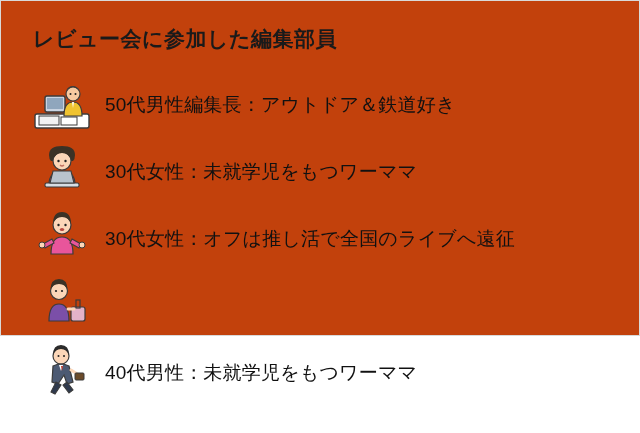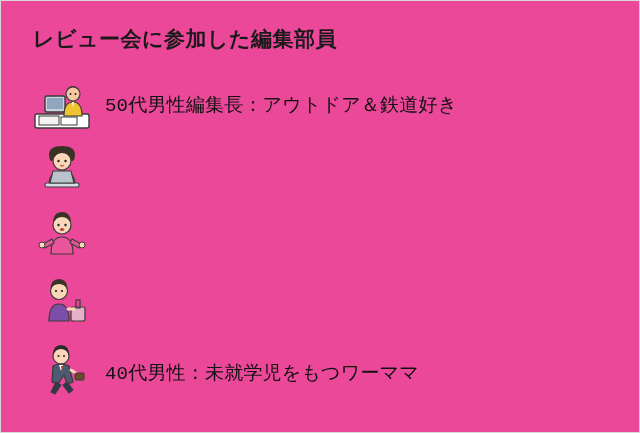--- a/index.html
+++ b/index.html
@@ -9,25 +9,24 @@
   body {
     width: 640px;
     height: 433px;
     background: #ffffff;
     font-family: "Liberation Sans", sans-serif;
     overflow: hidden;
   }
   .slide {
     position: relative;
     width: 640px;
-    height: 433px;
-    background: #ec4899;
+    height: 336px;
+    background: #c2410c;
     box-sizing: border-box;
     border: 1px solid #d9d9d9;
-    font-family: Liberation Mono, monospace;
   }
   .slide-title {
     position: absolute;
     left: 32px;
     top: 24px;
     font-size: 21px;
     font-weight: bold;
     color: #1a1a1a;
     letter-spacing: 0.5px;
     white-space: nowrap;
@@ -97,37 +96,39 @@
           <circle cx="31" cy="20" r="9" fill="#fbd6b8" stroke="#3b3b3b" stroke-width="1.2"></circle>
           <path d="M22 18 q0 -11 9 -11 q9 0 9 11 q-3 -6 -9 -6 q-6 0 -9 6z" fill="#3b3226"></path>
           <circle cx="27.5" cy="20" r="1.2" fill="#222"></circle>
           <circle cx="34.5" cy="20" r="1.2" fill="#222"></circle>
           <path d="M29 24 q2 2 4 0" stroke="#c0705f" stroke-width="1.2" fill="none"></path>
           <path d="M18 44 q0 -14 13 -14 q13 0 13 14z" fill="#d23b6e" stroke="#3b3b3b" stroke-width="1.2"></path>
           <rect x="14" y="42" width="34" height="4" rx="1.5" fill="#d7dde4" stroke="#3b3b3b" stroke-width="1.1"></rect>
           <path d="M19 42 l3 -12 h18 l3 12z" fill="#b9c3cd" stroke="#3b3b3b" stroke-width="1.1"></path>
         </svg>
       </div>
+      <div class="person-text">30代女性：未就学児をもつワーママ</div>
     </div>
 
     <div class="person-row">
       <div class="avatar">
         <svg viewBox="0 0 62 62" xmlns="http://www.w3.org/2000/svg">
           <circle cx="31" cy="17" r="9" fill="#fbd6b8" stroke="#3b3b3b" stroke-width="1.2"></circle>
           <path d="M22 16 q0 -12 9 -12 q9 0 9 12 q-2 -7 -9 -7 q-7 0 -9 7z" fill="#3b3226"></path>
           <circle cx="27.5" cy="17" r="1.2" fill="#222"></circle>
           <circle cx="34.5" cy="17" r="1.2" fill="#222"></circle>
           <ellipse cx="31" cy="21.5" rx="2.2" ry="1.6" fill="#b8463f"></ellipse>
           <path d="M20 46 q0 -17 11 -17 q11 0 11 17z" fill="#e8559b" stroke="#3b3b3b" stroke-width="1.2"></path>
           <path d="M21 31 l-9 5 l2 4 l9 -5z" fill="#e8559b" stroke="#3b3b3b" stroke-width="1.1"></path>
           <path d="M41 31 l9 5 l-2 4 l-9 -5z" fill="#e8559b" stroke="#3b3b3b" stroke-width="1.1"></path>
           <circle cx="11" cy="37" r="3" fill="#fbd6b8" stroke="#3b3b3b" stroke-width="1"></circle>
           <circle cx="51" cy="37" r="3" fill="#fbd6b8" stroke="#3b3b3b" stroke-width="1"></circle>
         </svg>
       </div>
+      <div class="person-text">30代女性：オフは推し活で全国のライブへ遠征</div>
     </div>
 
     <div class="person-row">
       <div class="avatar">
         <svg viewBox="0 0 62 62" xmlns="http://www.w3.org/2000/svg">
           <circle cx="28" cy="16" r="8.5" fill="#fbd6b8" stroke="#3b3b3b" stroke-width="1.2"></circle>
           <path d="M19.5 15 q0 -11 8.5 -11 q8.5 0 8.5 11 q-2 -6 -8.5 -6 q-6.5 0 -8.5 6z" fill="#3b3226"></path>
           <circle cx="25" cy="16" r="1.1" fill="#222"></circle>
           <circle cx="31" cy="16" r="1.1" fill="#222"></circle>
           <path d="M18 46 q0 -17 10 -17 q10 0 10 17z" fill="#7b4fa8" stroke="#3b3b3b" stroke-width="1.2"></path>

